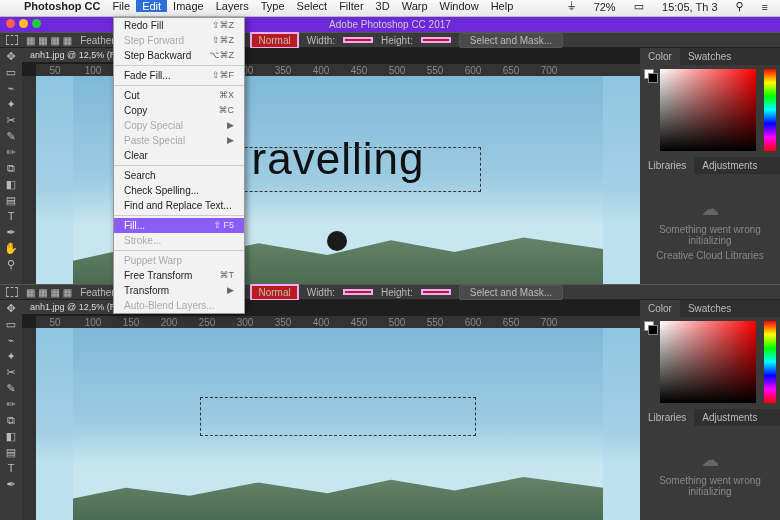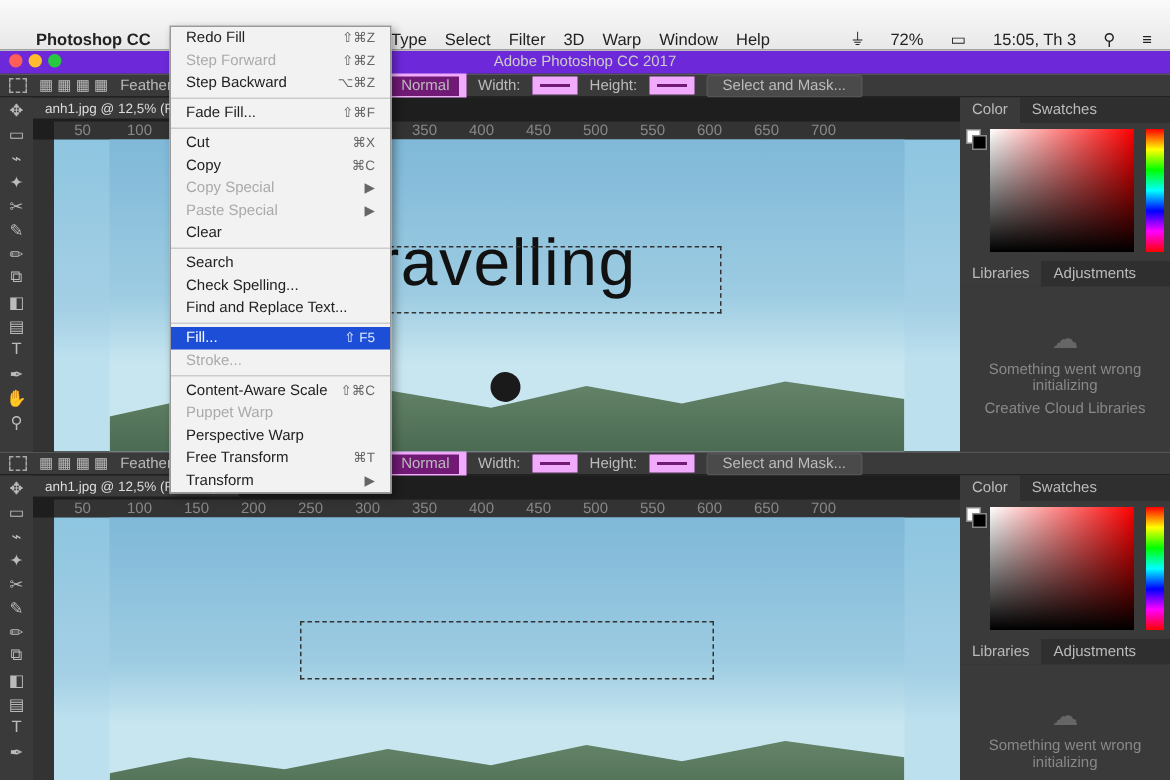--- a/index.html
+++ b/index.html
@@ -1,25 +1,25 @@
 <!DOCTYPE html>
 <html><head>
 <meta charset="utf-8">
 <style>
   *{box-sizing:border-box;margin:0;padding:0;font-family:"Helvetica Neue",Arial,sans-serif;font-size:10px}
   body{background:#2a2a2a;width:780px;height:520px;overflow:hidden;position:relative}
-  .mac-menu{height:34px;background:linear-gradient(#fafafa,#e8e8e8);display:flex;align-items:flex-end;padding:0 6px;color:#222;border-bottom:1px solid #bbb}
+  .mac-menu{height:17px;background:linear-gradient(#fafafa,#e8e8e8);display:flex;align-items:flex-start;padding:0 6px;color:#222;border-bottom:1px solid #bbb}
   .mac-menu span{padding:0 6px;font-size:11px}
   .mac-menu .app{font-weight:600}
   .mac-menu .right{margin-left:auto;display:flex;gap:6px;font-size:10px;align-items:center}
   .title-bar{height:15px;background:#6d28d9;color:#ccc;text-align:center;font-size:10px;line-height:15px;position:relative}
   .title-bar .dots{position:absolute;left:6px;top:2px;display:flex;gap:4px}
   .title-bar .dot{width:9px;height:9px;border-radius:50%}
   .opts{height:16px;background:#3a3a3a;border-top:1px solid #555;border-bottom:1px solid #222;display:flex;align-items:center;padding:0 6px;color:#bbb;font-size:9px;gap:8px}
-  .opts .field{background:#701a75;padding:1px 6px;border:5px solid #f0abfc}
+  .opts .field{background:#b91c1c;padding:1px 6px;border:2px solid #f0abfc}
   .opts .btn{background:#4a4a4a;padding:1px 10px;border:1px solid #555;border-radius:2px}
   .row{display:flex;height:236px;position:relative}
   .tools{width:22px;background:#3a3a3a;display:flex;flex-direction:column;align-items:center;padding-top:2px;gap:2px}
   .tools .t{width:18px;height:14px;color:#bbb;font-size:11px;text-align:center}
   .doc{flex:1;background:#1e1e1e;position:relative;overflow:hidden}
   .tab{position:absolute;top:0;left:0;background:#3a3a3a;color:#ddd;font-size:9px;padding:2px 8px;border-right:1px solid #222}
   .ruler-h{position:absolute;top:16px;left:14px;right:0;height:12px;background:#333;color:#888;font-size:7px;display:flex;align-items:center;overflow:hidden}
   .ruler-h span{width:38px;text-align:center;flex-shrink:0}
   .ruler-v{position:absolute;top:28px;left:0;width:14px;bottom:0;background:#333}
   .canvas{position:absolute;top:28px;left:14px;right:0;bottom:0;background:linear-gradient(180deg,#8ec5e0 0%,#a5d0e5 55%,#bce0ee 70%);display:flex;justify-content:center}
@@ -33,24 +33,24 @@
   .p-tabs span{padding:3px 8px}
   .p-tabs .active{background:#3a3a3a}
   .picker{height:92px;position:relative;padding:4px}
   .grad{position:absolute;top:4px;left:20px;width:96px;height:82px;background:linear-gradient(to top,#000,transparent),linear-gradient(to right,#fff,#f00)}
   .hue{position:absolute;top:4px;right:4px;width:12px;height:82px;background:linear-gradient(#f00,#ff0,#0f0,#0ff,#00f,#f0f,#f00)}
   .sw{position:absolute;top:4px;left:4px;width:14px;height:14px}
   .sw .a{position:absolute;width:10px;height:10px;background:#fff;border:1px solid #888}
   .sw .b{position:absolute;width:10px;height:10px;background:#000;border:1px solid #888;top:4px;left:4px}
   .lib{flex:1;padding:6px;color:#888;font-size:8px;display:flex;flex-direction:column;align-items:center;justify-content:center;gap:4px;text-align:center}
   .cloud{font-size:18px;color:#666}
-  .menu{position:absolute;top:17px;left:113px;width:148px;background:#f2f2f2;border:1px solid #999;box-shadow:2px 2px 6px rgba(0,0,0,.4);z-index:100;color:#222}
+  .menu{position:absolute;top:17px;left:113px;width:132px;background:#f2f2f2;border:1px solid #999;box-shadow:2px 2px 6px rgba(0,0,0,.4);z-index:100;color:#222}
   .menu .mi{padding:2px 10px;font-size:10px;display:flex;justify-content:space-between}
   .menu .mi.dis{color:#aaa}
-  .menu .mi.sel{background:#1d4ed8;color:#fff}
+  .menu .mi.sel{background:#8b5cf6;color:#fff}
   .menu .sep{height:1px;background:#ccc;margin:2px 0}
   .menu .k{font-size:9px;color:#666}
   .menu .mi.sel .k{color:#e0ecff}
 </style>
 </head>
 <body>
 
 <div class="mac-menu">
   <span></span>
   <span class="app">Photoshop CC</span>
@@ -304,33 +304,29 @@
     <div class="sep"></div>
     <div class="mi sel">
       <span>Fill...</span>
       <span class="k">⇧ F5</span>
     </div>
     <div class="mi dis">
       <span>Stroke...</span>
       <span class="k"></span>
     </div>
     <div class="sep"></div>
-    <div class="mi">
-      <span>Content-Aware Scale</span>
-      <span class="k">⇧⌘C</span>
-    </div>
     <div class="mi dis">
       <span>Puppet Warp</span>
-      <span class="k"></span>
-    </div>
-    <div class="mi">
-      <span>Perspective Warp</span>
       <span class="k"></span>
     </div>
     <div class="mi">
       <span>Free Transform</span>
       <span class="k">⌘T</span>
     </div>
     <div class="mi">
       <span>Transform</span>
       <span class="k">▶</span>
     </div>
+    <div class="mi dis">
+      <span>Auto-Blend Layers...</span>
+      <span class="k"></span>
+    </div>
   </div>
 
 </body></html>

